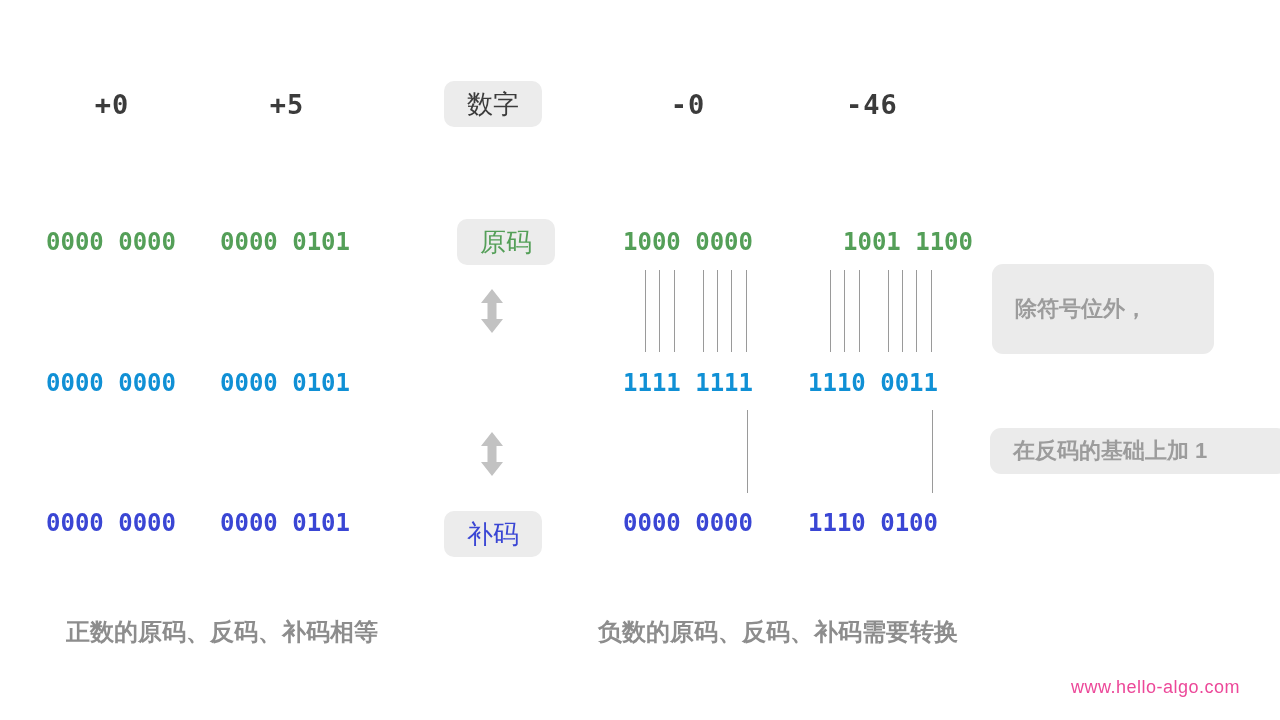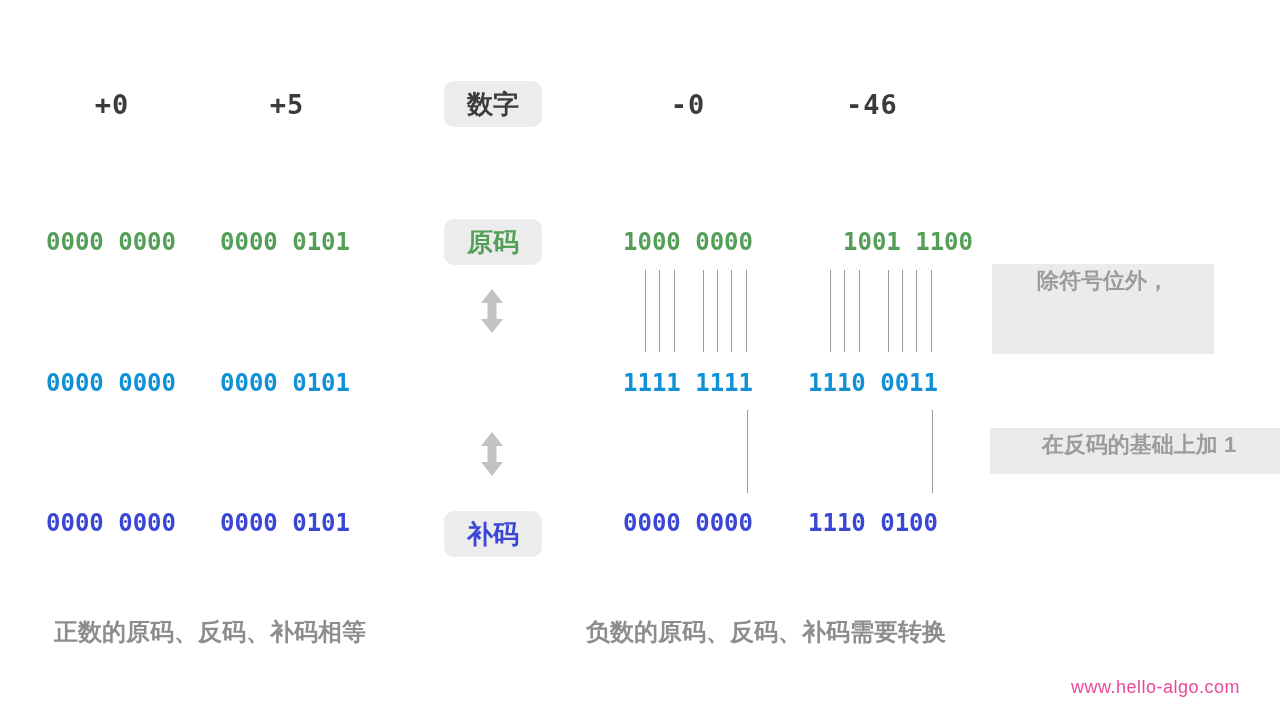--- a/index.html
+++ b/index.html
@@ -10,35 +10,35 @@
   .center{position:absolute;transform:translate(-50%,-50%);white-space:nowrap;}
   .mono{font-family:"DejaVu Sans Mono","Liberation Mono",monospace;}
   .num{font-size:27px;font-weight:700;color:#3b3b3b;letter-spacing:1px;}
   .bits{font-size:24px;font-weight:700;letter-spacing:0px;}
   .bits.green{color:#549f58;}
   .bits.blue{color:#1090d5;}
   .bits.indigo{color:#3a46d4;}
   .chip{
     position:absolute;width:98px;height:46px;border-radius:10px;background:#ececec;
     display:flex;align-items:center;justify-content:center;
-    font-size:26px;font-weight:700;transform:translate(-50%,-50%);
+    font-size:26px;font-weight:400;transform:translate(-50%,-50%);
   }
   .chip.dark{color:#3b3b3b;}
-  .chip.green{color:#549f58;}
+  .chip.green{color:#549f58;margin-left:13px;}
   .chip.blue{color:#1090d5;}
   .chip.indigo{color:#3a46d4;margin-top:11px;}
   .vline{position:absolute;width:1px;background:#9a9a9a;}
   .arrow{position:absolute;transform:translate(-50%,-50%);}
   .note{
-    position:absolute;background:#ebebeb;border-radius:0;color:#9c9c9c;
-    font-weight:700;font-size:22px;display:flex;flex-direction:row;
-    justify-content:center;padding:0 4px;box-sizing:border-box;line-height:34px;
+    position:absolute;background:#ebebeb;border-radius:11px;color:#9c9c9c;
+    font-weight:700;font-size:22px;display:flex;flex-direction:column;
+    justify-content:center;padding:0 23px;box-sizing:border-box;line-height:34px;
     white-space:nowrap;
   }
-  .caption{position:absolute;font-size:24px;font-weight:700;color:#8d8d8d;white-space:nowrap;transform:translateY(-50%);}
+  .caption{position:absolute;font-size:24px;font-weight:700;color:#8d8d8d;white-space:nowrap;transform:translateY(-50%);margin-left:12px;}
   .watermark{
     position:absolute;right:40px;top:687px;transform:translateY(-50%);
     font-family:Liberation Sans, sans-serif;
     font-size:18px;color:#ec4899;letter-spacing:0.5px;
   }
 </style>
 </head>
 <body>
 
 <div class="canvas">

